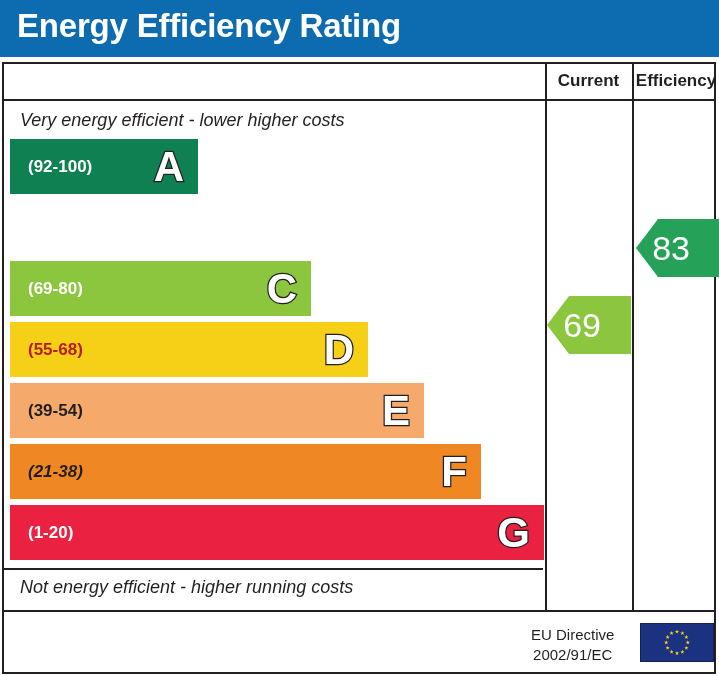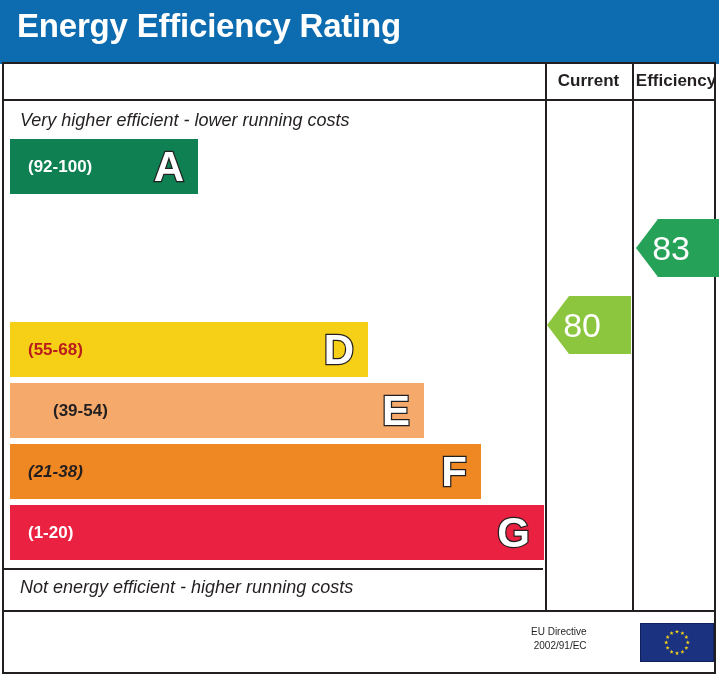--- a/index.html
+++ b/index.html
@@ -10,21 +10,21 @@
   }
   #epc{
     position:relative;
     width:719px;height:676px;
     box-sizing:border-box;
     overflow:hidden;
   }
 
   
   .hdr{
-    position:absolute;left:0;top:0;width:719px;height:64px;
+    position:absolute;left:0;top:0;width:719px;height:57px;
     background:#0d6cb0;
   }
   .hdr-title{
     position:absolute;left:17px;top:7px;
     font-size:33px;font-weight:bold;color:#ffffff;
     letter-spacing:-0.2px;white-space:nowrap;
   }
 
   
   .frame{
@@ -101,22 +101,22 @@
     box-sizing:border-box;
     background:#ffffff;
   }
   .footer-title{
     position:absolute;left:16px;top:16px;
     font-size:26px;font-weight:bold;color:#231f20;
     white-space:nowrap;
   }
   .eu-text{
     position:absolute;left:527px;top:13px;
-    font-size:10px;color:#231f20;line-height:1.35;
-    text-align:right;
+    font-size:15px;color:#231f20;line-height:1.35;
+    text-align:center;
   }
   .eu-flag{
     position:absolute;left:636px;top:11px;
     width:74px;height:39px;
     background:#1b3281;
     border:1px solid #10205a;
     box-sizing:border-box;
   }
   .eu-flag svg{display:block;width:100%;height:100%;}
 </style>
@@ -132,49 +132,53 @@
   <div class="frame">
 
     <div class="hline h1"></div>
     <div class="hline h2"></div>
     <div class="vline v1"></div>
     <div class="vline v2"></div>
 
     <div class="col-head current">Current</div>
     <div class="col-head potential">Efficiency</div>
 
-    <div class="note note-top">Very higher efficient - lower running costs</div>
+    <div class="note note-top">Very energy efficient - lower higher costs</div>
     <div class="note note-bottom">Not energy efficient - higher running costs</div>
 
     <div class="bars">
         <div class="bar" style="top: 0px; width: 188px; background: rgb(14, 128, 82);">
           <span class="range" style="color: rgb(255, 255, 255);">(92-100)</span>
           <span class="letter">A</span>
         </div>
+        <div class="bar" style="top: 122px; width: 301px; background: rgb(140, 198, 62);">
+          <span class="range" style="color: rgb(255, 255, 255);">(69-80)</span>
+          <span class="letter">C</span>
+        </div>
         <div class="bar" style="top: 183px; width: 358px; background: rgb(246, 207, 23);">
           <span class="range" style="color: #b91c1c;">(55-68)</span>
           <span class="letter">D</span>
         </div>
         <div class="bar" style="top: 244px; width: 414px; background: rgb(245, 170, 108);">
-          <span class="range" style="color: rgb(35, 31, 32); margin-left: 25px;">(39-54)</span>
+          <span class="range" style="color: rgb(35, 31, 32);">(39-54)</span>
           <span class="letter">E</span>
         </div>
         <div class="bar" style="top: 305px; width: 471px; background: rgb(239, 136, 34);">
           <span class="range" style="color: rgb(35, 31, 32); font-style: italic;">(21-38)</span>
           <span class="letter">F</span>
         </div>
         <div class="bar" style="top: 366px; width: 534px; background: rgb(234, 33, 64);">
           <span class="range" style="color: rgb(255, 255, 255);">(1-20)</span>
           <span class="letter">G</span>
         </div>
       </div>
 
     <div id="arrow-host">
         <div class="arrow" style="left: 543px; top: 232px; width: 84px; background: rgb(140, 198, 62);">
-          <span>80</span>
+          <span>69</span>
         </div>
         <div class="arrow" style="left: 632px; top: 155px; width: 84px; background: rgb(38, 161, 88);">
           <span>83</span>
         </div>
       </div>
   </div>
 
   <div class="footer">
     <div class="eu-text">
       <div>EU Directive</div>

